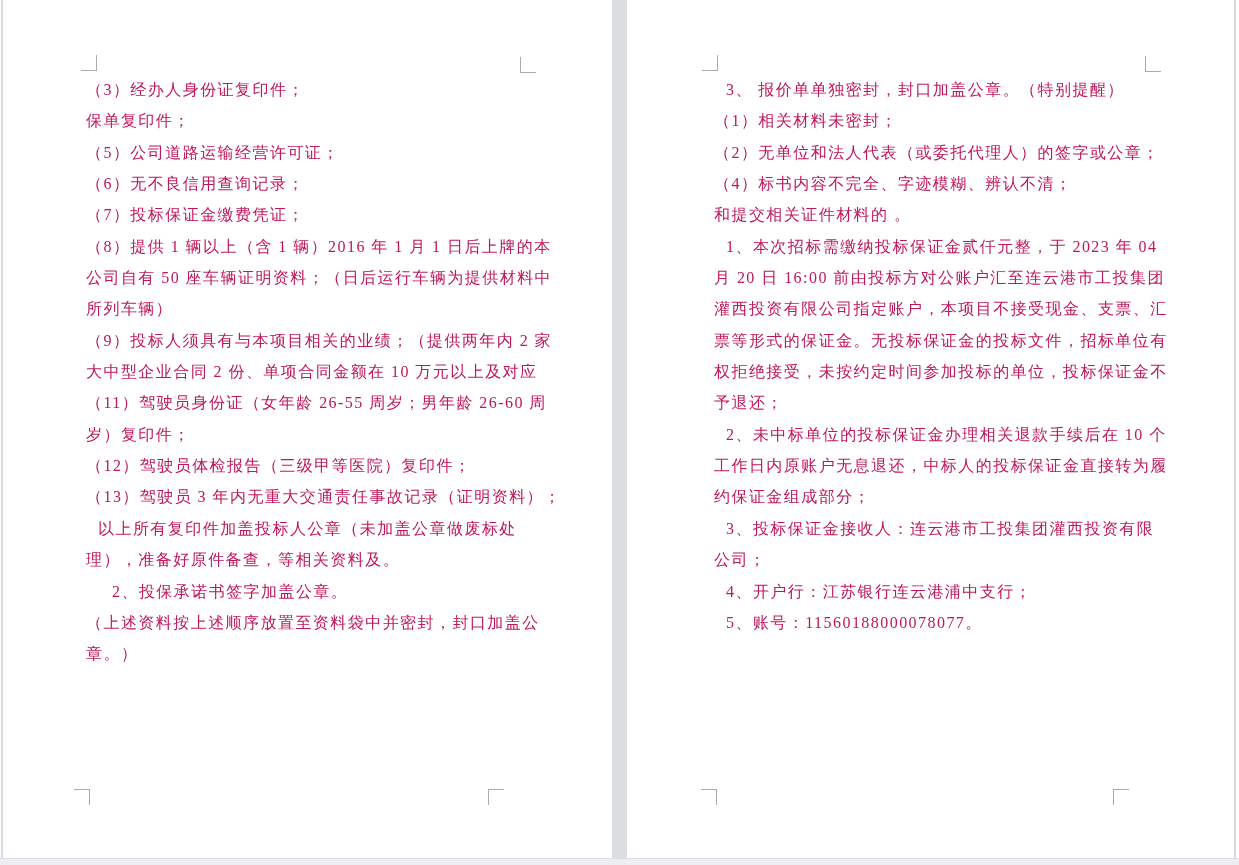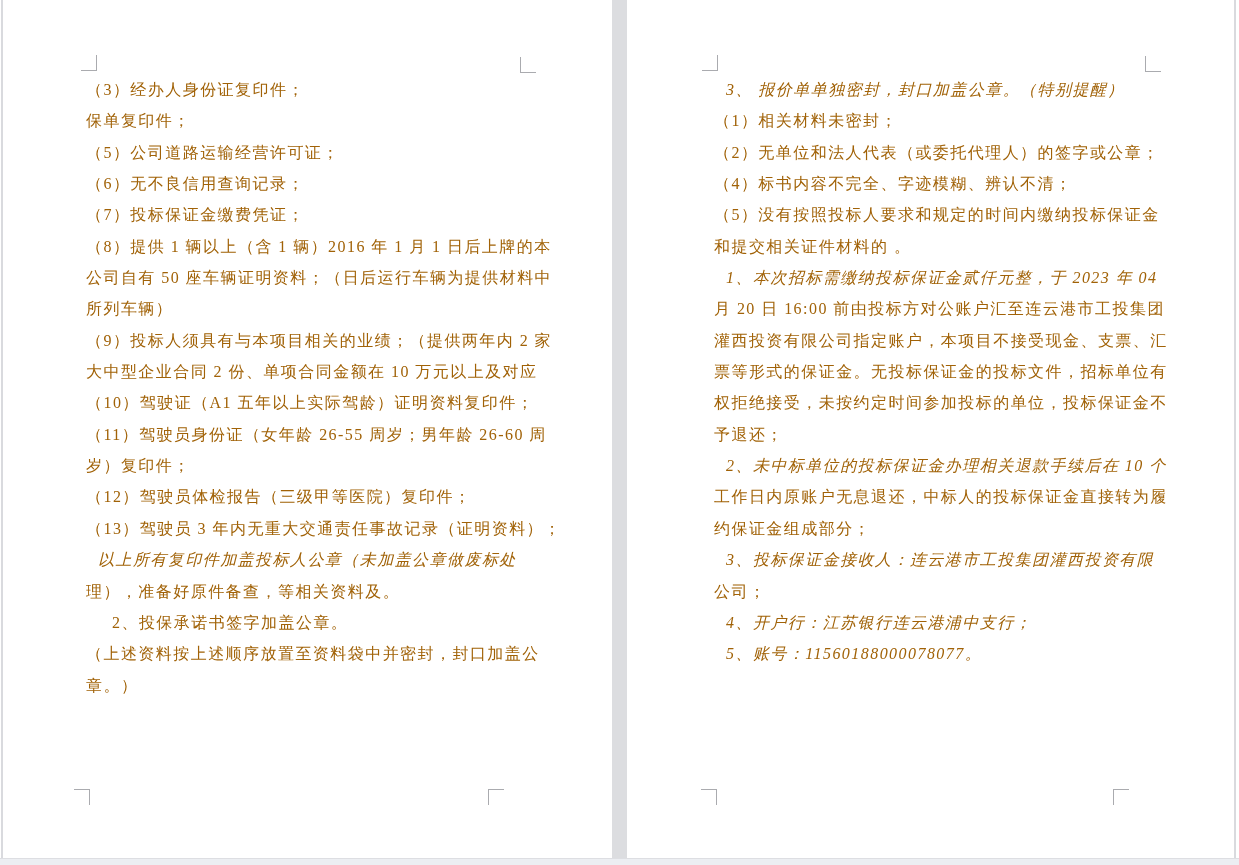--- a/index.html
+++ b/index.html
@@ -23,34 +23,34 @@
     height: 858px;
     background: #ffffff;
   }
   .page-left  { left: 3px;   width: 609px; }
   .page-right { left: 627px; width: 607px; }
 
   .text-block {
     position: absolute;
     top: 74px;
     width: 492px;
-    color: #a16207;
+    color: #be185d;
   }
   .page-left  .text-block { left: 83px; }
   .page-right .text-block { left: 87px; }
 
   .doc-line {
     height: 31.35px;
     line-height: 31.35px;
     font-size: 16px;
     letter-spacing: 1.45px;
     white-space: pre;
   }
   .ind-0 { padding-left: 0; }
-  .ind-1 { padding-left: 12px; font-style: italic; }
+  .ind-1 { padding-left: 12px; }
   .ind-2 { padding-left: 26px; }
 
   
   .mark {
     position: absolute;
     width: 15px;
     height: 15px;
   }
   .mark.tl { border-right:  1px solid #aaabaf; border-bottom: 1px solid #aaabaf; }
   .mark.tr { border-left:   1px solid #aaabaf; border-bottom: 1px solid #aaabaf; }
@@ -115,21 +115,20 @@
         <div class="doc-line ind-0">（3）经办人身份证复印件；</div>
         <div class="doc-line ind-0">保单复印件；</div>
         <div class="doc-line ind-0">（5）公司道路运输经营许可证；</div>
         <div class="doc-line ind-0">（6）无不良信用查询记录；</div>
         <div class="doc-line ind-0">（7）投标保证金缴费凭证；</div>
         <div class="doc-line ind-0">（8）提供 1 辆以上（含 1 辆）2016 年 1 月 1 日后上牌的本</div>
         <div class="doc-line ind-0">公司自有 50 座车辆证明资料；（日后运行车辆为提供材料中</div>
         <div class="doc-line ind-0">所列车辆）</div>
         <div class="doc-line ind-0">（9）投标人须具有与本项目相关的业绩；（提供两年内 2 家</div>
         <div class="doc-line ind-0">大中型企业合同 2 份、单项合同金额在 10 万元以上及对应</div>
-        <div class="doc-line ind-0">（10）驾驶证（A1 五年以上实际驾龄）证明资料复印件；</div>
         <div class="doc-line ind-0">（11）驾驶员身份证（女年龄 26-55 周岁；男年龄 26-60 周</div>
         <div class="doc-line ind-0">岁）复印件；</div>
         <div class="doc-line ind-0">（12）驾驶员体检报告（三级甲等医院）复印件；</div>
         <div class="doc-line ind-0">（13）驾驶员 3 年内无重大交通责任事故记录（证明资料）；</div>
         <div class="doc-line ind-1">以上所有复印件加盖投标人公章（未加盖公章做废标处</div>
         <div class="doc-line ind-0">理），准备好原件备查，等相关资料及。</div>
         <div class="doc-line ind-2">2、投保承诺书签字加盖公章。</div>
         <div class="doc-line ind-0">（上述资料按上述顺序放置至资料袋中并密封，封口加盖公</div>
         <div class="doc-line ind-0">章。）</div>
       </div>
@@ -138,21 +137,20 @@
   <div class="page page-right">
     <div class="mark tl"></div>
     <div class="mark tr"></div>
     <div class="mark bl"></div>
     <div class="mark br"></div>
     <div class="text-block">
         <div class="doc-line ind-1">3、 报价单单独密封，封口加盖公章。（特别提醒）</div>
         <div class="doc-line ind-0">（1）相关材料未密封；</div>
         <div class="doc-line ind-0">（2）无单位和法人代表（或委托代理人）的签字或公章；</div>
         <div class="doc-line ind-0">（4）标书内容不完全、字迹模糊、辨认不清；</div>
-        <div class="doc-line ind-0">（5）没有按照投标人要求和规定的时间内缴纳投标保证金</div>
         <div class="doc-line ind-0">和提交相关证件材料的 。</div>
         <div class="doc-line ind-1">1、本次招标需缴纳投标保证金贰仟元整，于 2023 年 04</div>
         <div class="doc-line ind-0">月 20 日 16:00 前由投标方对公账户汇至连云港市工投集团</div>
         <div class="doc-line ind-0">灌西投资有限公司指定账户，本项目不接受现金、支票、汇</div>
         <div class="doc-line ind-0">票等形式的保证金。无投标保证金的投标文件，招标单位有</div>
         <div class="doc-line ind-0">权拒绝接受，未按约定时间参加投标的单位，投标保证金不</div>
         <div class="doc-line ind-0">予退还；</div>
         <div class="doc-line ind-1">2、未中标单位的投标保证金办理相关退款手续后在 10 个</div>
         <div class="doc-line ind-0">工作日内原账户无息退还，中标人的投标保证金直接转为履</div>
         <div class="doc-line ind-0">约保证金组成部分；</div>

